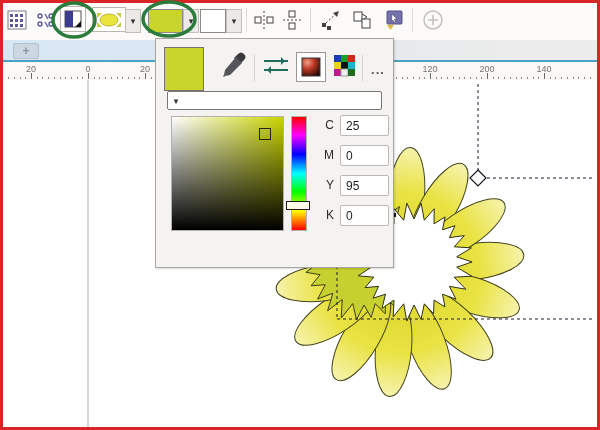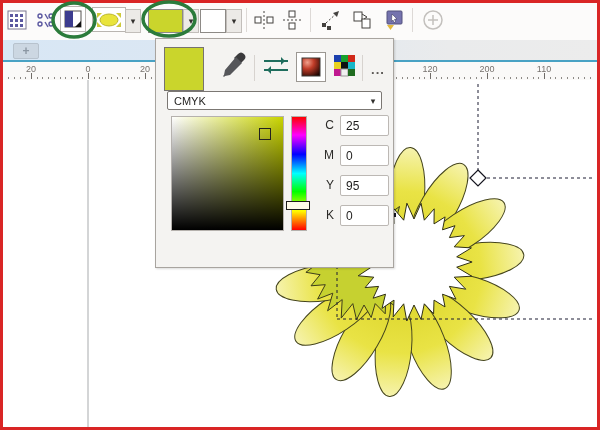--- a/index.html
+++ b/index.html
@@ -282,21 +282,21 @@
       <div class="tick" style="left: 586.6px;"></div>
       <span class="rlabel" style="left: 28px;">20</span>
       <span class="rlabel" style="left: 85px;">0</span>
       <span class="rlabel" style="left: 142px;">20</span>
       <span class="rlabel" style="left: 199px;">40</span>
       <span class="rlabel" style="left: 256px;">60</span>
       <span class="rlabel" style="left: 313px;">80</span>
       <span class="rlabel" style="left: 370px;">100</span>
       <span class="rlabel" style="left: 427px;">120</span>
       <span class="rlabel" style="left: 484px;">200</span>
-      <span class="rlabel" style="left: 541px;">110</span>
+      <span class="rlabel" style="left: 541px;">140</span>
     </div>
 
   <div class="canvas"></div>
   <svg id="scene" viewBox="0 0 600 430">
       <line x1="88" y1="80" x2="88" y2="427" stroke="#a8abad" stroke-width="1"></line>
       <defs>
         <linearGradient id="pg" x1="0" y1="0" x2="1" y2="0">
           <stop offset="0%" stop-color="#ddd62c"></stop>
           <stop offset="55%" stop-color="#e9e345"></stop>
           <stop offset="100%" stop-color="#f6f3ae"></stop>
@@ -399,21 +399,20 @@
           <rect x="8" y="15" width="7" height="7" fill="#f0f0f0" stroke="#999"></rect>
           <rect x="15" y="15" width="7" height="7" fill="#1f6b1f"></rect>
       </g>
     </svg>
     <div class="psep" style="left:206px;"></div>
     <div class="p-ellipsis">
         <span>...</span>
       </div>
 
     <div class="combo">
-      <span class="txt">CMYK</span>
       <span class="arr">▾</span>
     </div>
 
     <div class="svsq" id="svsquare" style="background: linear-gradient(rgba(0, 0, 0, 0), rgb(0, 0, 0)), linear-gradient(to right, rgb(255, 255, 255), rgb(201, 212, 0));">
       <div class="svsel"></div>
     </div>
     <div class="huebar"></div>
     <div class="hueknob"></div>
 
     <div class="cmyk-row" style="top:76px;">

